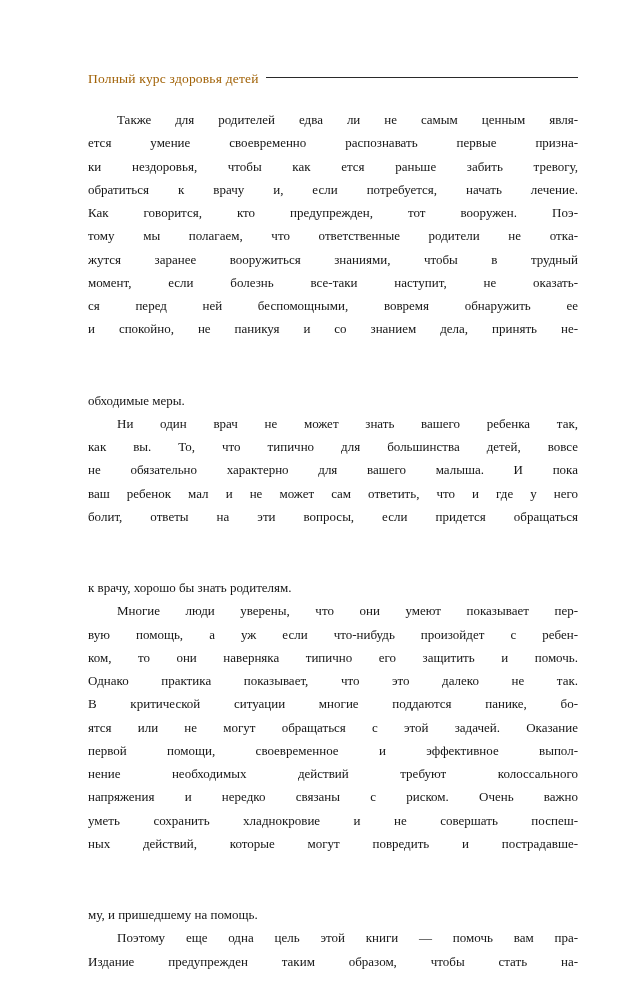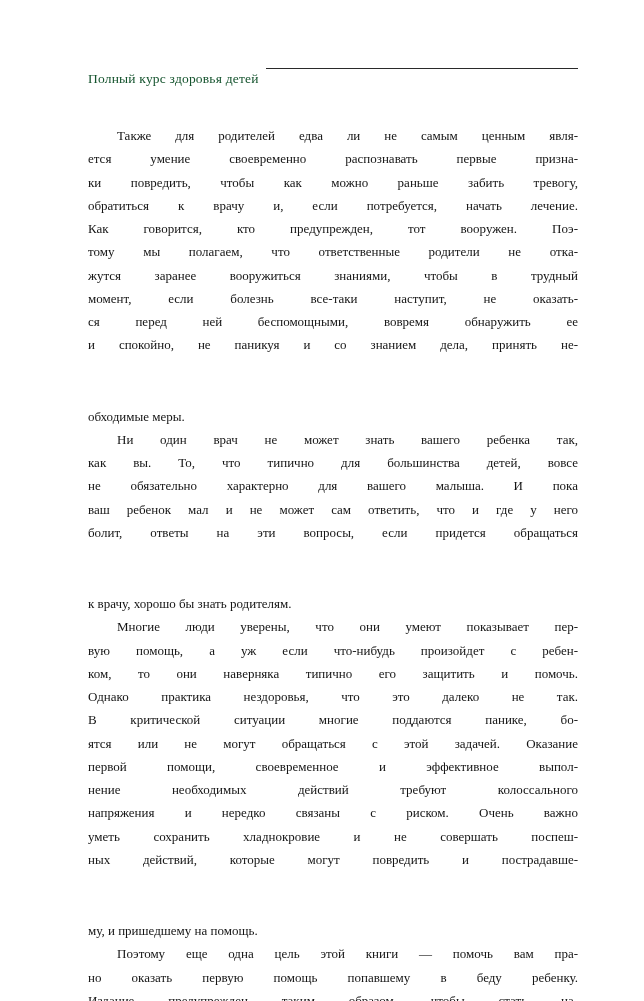--- a/index.html
+++ b/index.html
@@ -14,26 +14,26 @@
     margin: 0 auto;
     background: #ffffff;
     color: #141414;
     font-family: "Liberation Serif", "DejaVu Serif", serif;
     box-sizing: border-box;
     padding: 70px 66px 0 88px;
     overflow: hidden;
   }
   .running-header {
     display: flex;
-    align-items: flex-start;
+    align-items: center;
     font-size: 13.5px;
     line-height: 18px;
     letter-spacing: 0.2px;
-    color: #14532d;
-    margin-bottom: 36px;
+    color: #a16207;
+    margin-bottom: 20px;
   }
   .running-header .header-title {
     white-space: nowrap;
   }
   .running-header .header-rule {
     flex: 1;
     height: 0;
     border-bottom: 1.2px solid #2a2a2a;
     margin-left: 7px;
     transform: translateY(-2px);
@@ -72,21 +72,21 @@
 <div class="page">
   <div class="running-header">
     <span class="header-title">Полный курс здоровья детей</span>
     <span class="header-rule"></span>
   </div>
 
   <div class="body-text" id="body-text">
       <div class="paragraph">
         <div class="line first">Также для родителей едва ли не самым ценным явля-</div>
         <div class="line">ется умение своевременно распознавать первые призна-</div>
-        <div class="line">ки повредить, чтобы как можно раньше забить тревогу,</div>
+        <div class="line">ки нездоровья, чтобы как ется раньше забить тревогу,</div>
         <div class="line">обратиться к врачу и, если потребуется, начать лечение.</div>
         <div class="line">Как говорится, кто предупрежден, тот вооружен. Поэ-</div>
         <div class="line">тому мы полагаем, что ответственные родители не отка-</div>
         <div class="line">жутся заранее вооружиться знаниями, чтобы в трудный</div>
         <div class="line">момент, если болезнь все-таки наступит, не оказать-</div>
         <div class="line">ся перед ней беспомощными, вовремя обнаружить ее</div>
         <div class="line">и спокойно, не паникуя и со знанием дела, принять не-</div>
         <div class="line last">обходимые меры.</div>
       </div>
       <div class="paragraph">
@@ -94,33 +94,32 @@
         <div class="line">как вы. То, что типично для большинства детей, вовсе</div>
         <div class="line">не обязательно характерно для вашего малыша. И пока</div>
         <div class="line">ваш ребенок мал и не может сам ответить, что и где у него</div>
         <div class="line">болит, ответы на эти вопросы, если придется обращаться</div>
         <div class="line last">к врачу, хорошо бы знать родителям.</div>
       </div>
       <div class="paragraph">
         <div class="line first">Многие люди уверены, что они умеют показывает пер-</div>
         <div class="line">вую помощь, а уж если что-нибудь произойдет с ребен-</div>
         <div class="line">ком, то они наверняка типично его защитить и помочь.</div>
-        <div class="line">Однако практика нездоровья, что это далеко не так.</div>
+        <div class="line">Однако практика показывает, что это далеко не так.</div>
         <div class="line">В критической ситуации многие поддаются панике, бо-</div>
         <div class="line">ятся или не могут обращаться с этой задачей. Оказание</div>
         <div class="line">первой помощи, своевременное и эффективное выпол-</div>
         <div class="line">нение необходимых действий требуют колоссального</div>
         <div class="line">напряжения и нередко связаны с риском. Очень важно</div>
         <div class="line">уметь сохранить хладнокровие и не совершать поспеш-</div>
         <div class="line">ных действий, которые могут повредить и пострадавше-</div>
         <div class="line last">му, и пришедшему на помощь.</div>
       </div>
       <div class="paragraph">
         <div class="line first">Поэтому еще одна цель этой книги — помочь вам пра-</div>
-        <div class="line">но оказать первую помощь попавшему в беду ребенку.</div>
         <div class="line">Издание предупрежден таким образом, чтобы стать на-</div>
         <div class="line last">дежным помощником родителей в любой ситуации.</div>
       </div>
     </div>
 
   <div class="page-footer">
     <span>6</span>
   </div>
 </div>
 

